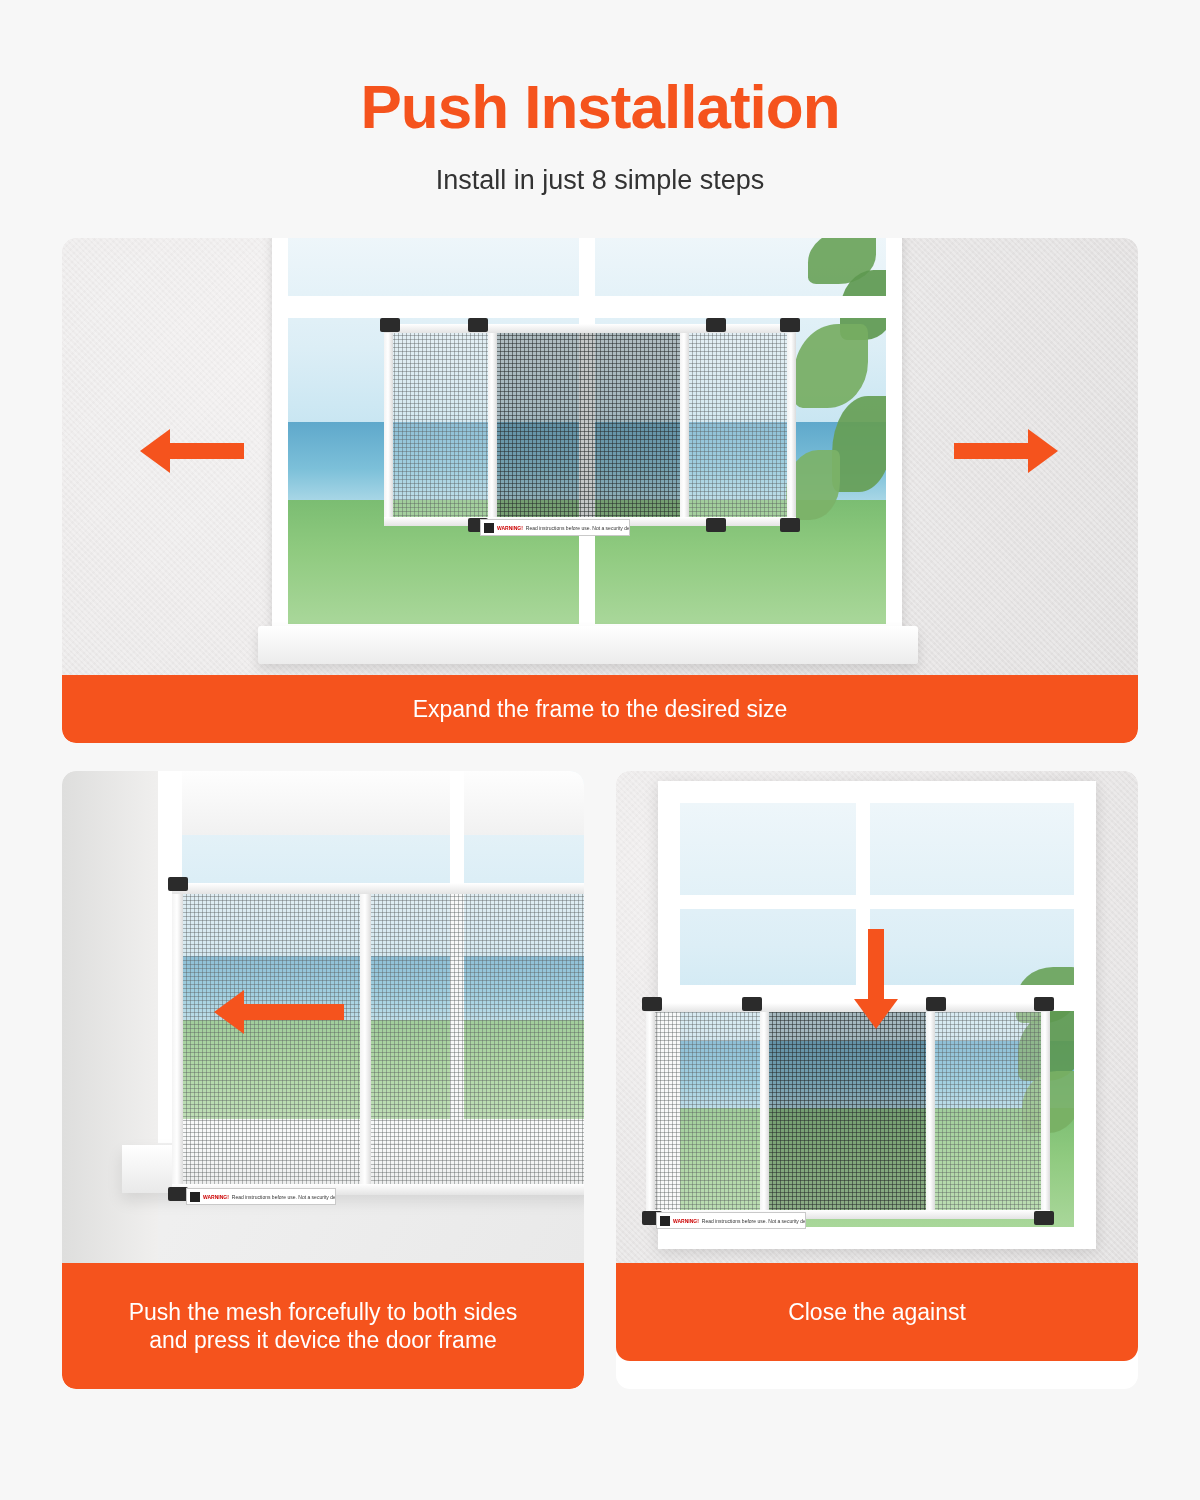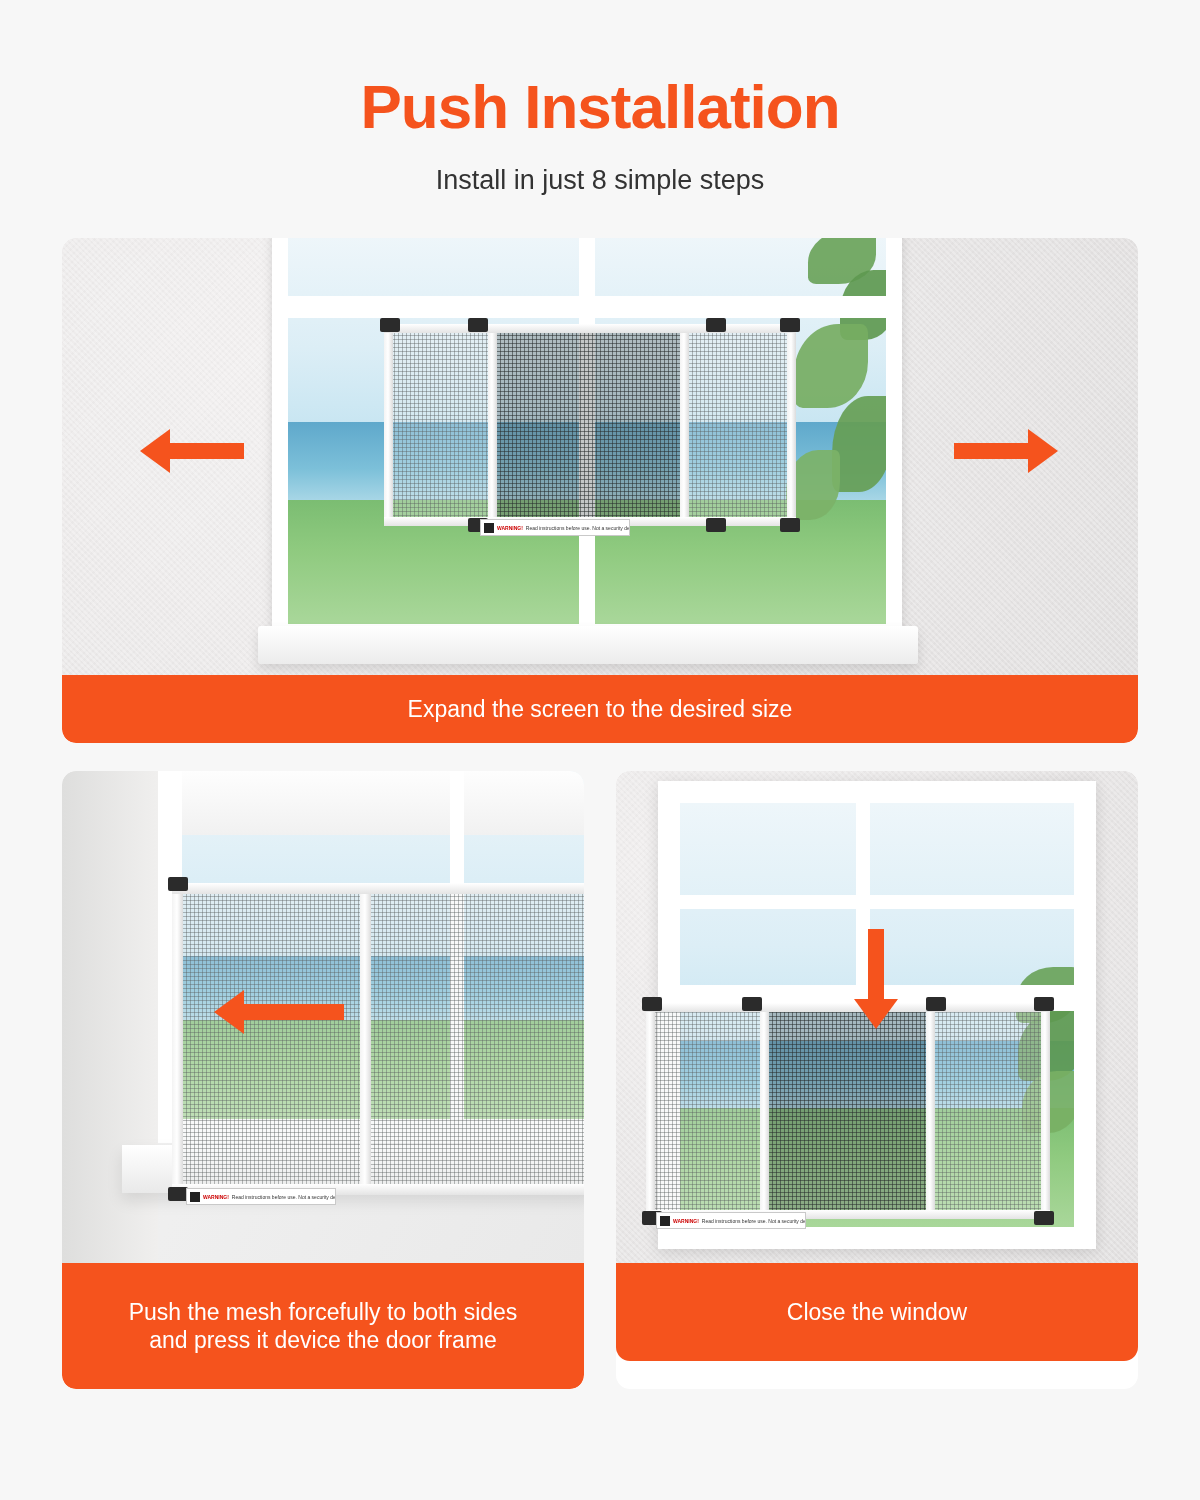--- a/index.html
+++ b/index.html
@@ -303,21 +303,21 @@
 
         <div class="arrow-h" style="left:78px;top:202px;width:104px;">
           <div class="arrow-head-l"></div>
           <div class="arrow-bar" style="flex:1;"></div>
         </div>
         <div class="arrow-h" style="right:80px;top:202px;width:104px;">
           <div class="arrow-bar" style="flex:1;"></div>
           <div class="arrow-head-r"></div>
         </div>
       </div>
-      <div class="caption">Expand the screen to the desired size</div>
+      <div class="caption">Expand the frame to the desired size</div>
     </div>
 
     <div class="row-2">
 
       <div class="card card-2">
         <div class="photo">
           <div class="s2-room"></div>
           <div class="s2-wallL"></div>
 
           <div class="s2-window">
@@ -406,18 +406,18 @@
               <b>WARNING!</b>
               <span>Read instructions before use. Not a security device.</span>
             </div>
           </div>
 
           <div class="arrow-down" style="left:238px;top:158px;">
             <div class="bar" style="height:70px;"></div>
             <div class="head"></div>
           </div>
         </div>
-        <div class="caption">Close the window</div>
+        <div class="caption">Close the against</div>
       </div>
 
     </div>
   </div>
 </div>
 
 </body></html>

